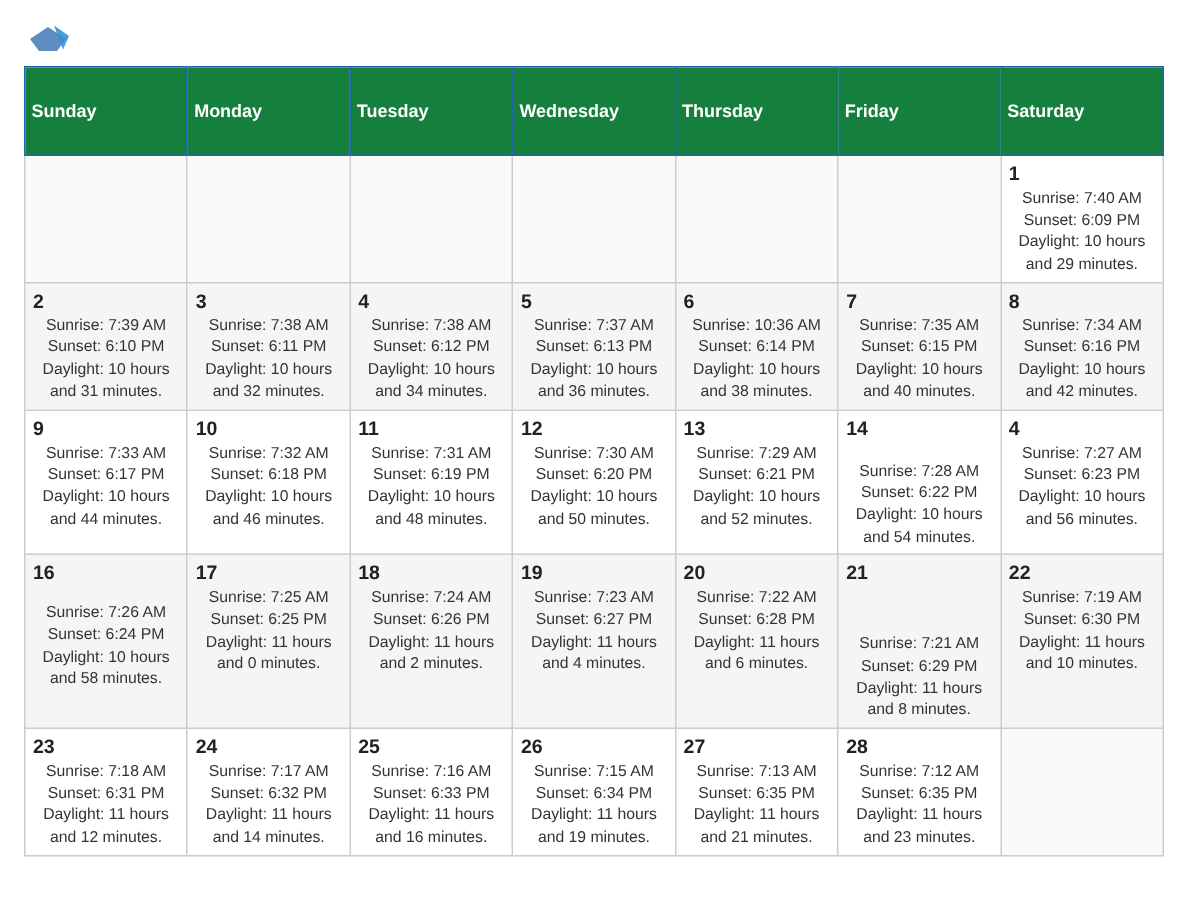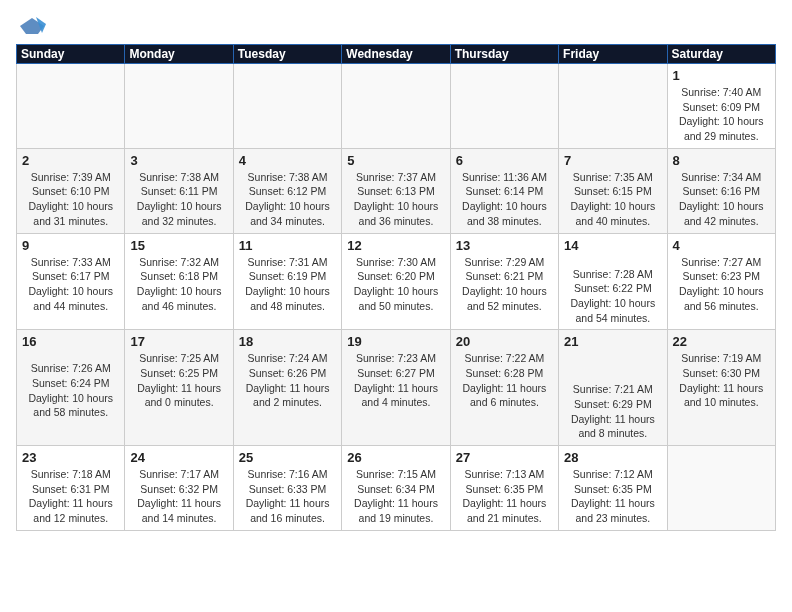--- a/index.html
+++ b/index.html
@@ -45,23 +45,23 @@
     .location-title {
       font-size: 16px;
       color: #444;
     }
     .calendar-table {
       width: 100%;
       border-collapse: collapse;
       font-size: 11px;
     }
     .calendar-table th {
-      background: #0f172a;
+      background: #15803d;
       color: #fff;
-      padding: 2px 4px;
+      padding: 22px 4px;
       text-align: left;
       font-size: 12px;
       font-weight: bold;
       border: 1px solid #2563b0;
     }
     .calendar-table td {
       vertical-align: top;
       border: 1px solid #ccc;
       padding: 4px 5px;
       min-height: 80px;
@@ -161,21 +161,21 @@
         </td>
         <td>
           <div class="day-number">5</div>
           <div class="day-info" style="white-space: pre-line;">Sunrise: 7:37 AM
 Sunset: 6:13 PM
 Daylight: 10 hours
 and 36 minutes.</div>
         </td>
         <td>
           <div class="day-number">6</div>
-          <div class="day-info" style="white-space: pre-line;">Sunrise: 11:36 AM
+          <div class="day-info" style="white-space: pre-line;">Sunrise: 10:36 AM
 Sunset: 6:14 PM
 Daylight: 10 hours
 and 38 minutes.</div>
         </td>
         <td>
           <div class="day-number">7</div>
           <div class="day-info" style="white-space: pre-line;">Sunrise: 7:35 AM
 Sunset: 6:15 PM
 Daylight: 10 hours
 and 40 minutes.</div>
@@ -190,21 +190,21 @@
       </tr>
       <tr>
         <td>
           <div class="day-number">9</div>
           <div class="day-info" style="white-space: pre-line;">Sunrise: 7:33 AM
 Sunset: 6:17 PM
 Daylight: 10 hours
 and 44 minutes.</div>
         </td>
         <td>
-          <div class="day-number">15</div>
+          <div class="day-number">10</div>
           <div class="day-info" style="white-space: pre-line;">Sunrise: 7:32 AM
 Sunset: 6:18 PM
 Daylight: 10 hours
 and 46 minutes.</div>
         </td>
         <td>
           <div class="day-number">11</div>
           <div class="day-info" style="white-space: pre-line;">Sunrise: 7:31 AM
 Sunset: 6:19 PM
 Daylight: 10 hours

